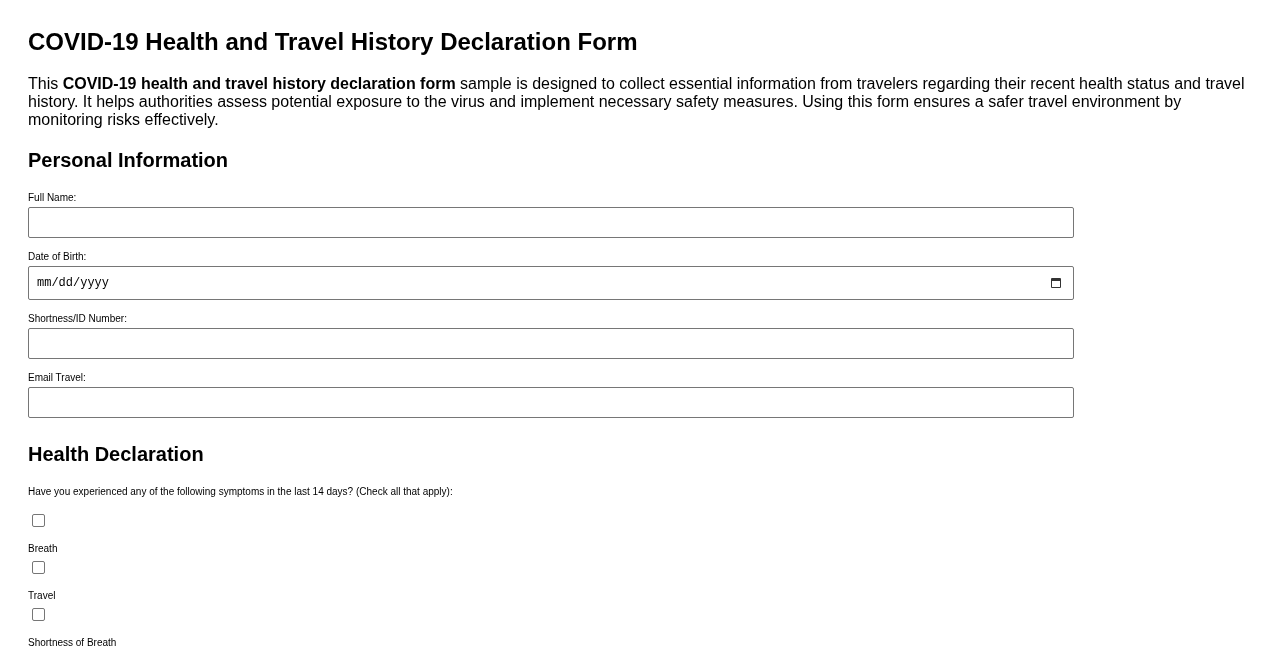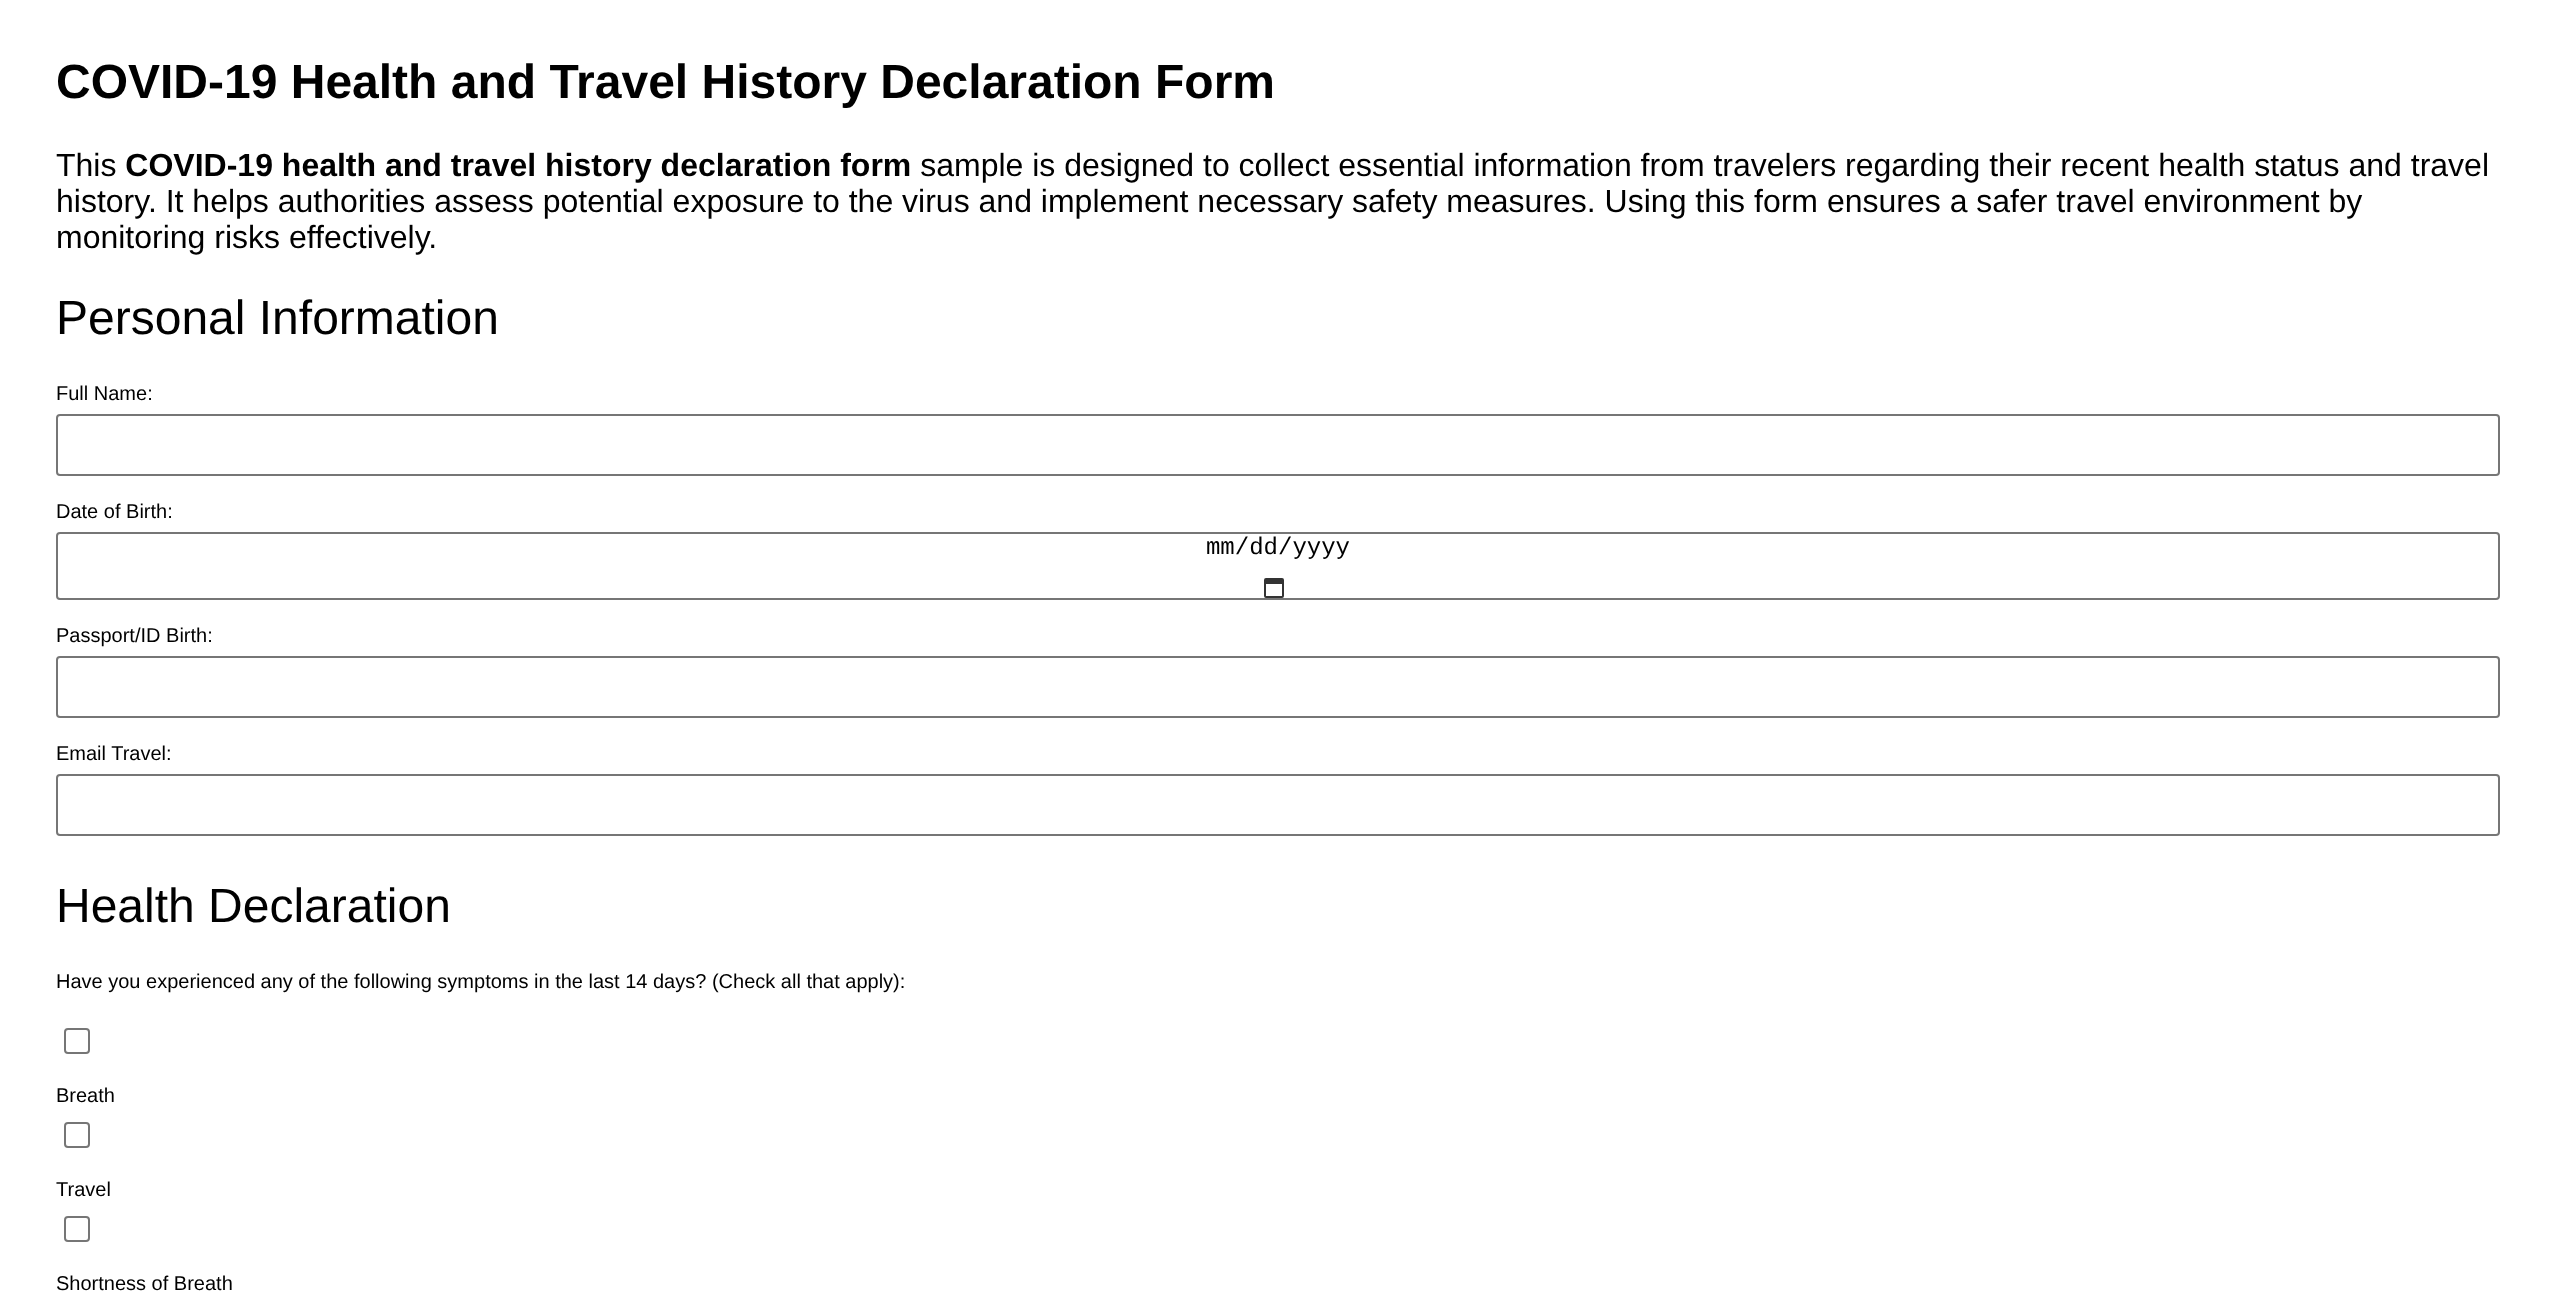--- a/index.html
+++ b/index.html
@@ -13,31 +13,30 @@
       position: absolute; left: 28px; top: 28px; margin: 0;
       font-size: 24px; font-weight: bold; line-height: 28px;
     }
     .intro {
       position: absolute; left: 28px; top: 75px; width: 1222px; margin: 0;
       font-size: 16px; line-height: 18px;
     }
     .intro b { font-weight: bold; }
     h2 {
       position: absolute; left: 28px; margin: 0;
-      font-size: 24px; font-weight: normal; line-height: 24px;
+      font-size: 20px; font-weight: bold; line-height: 24px;
     }
     .label {
       position: absolute; left: 28px; font-size: 10px; line-height: 18px;
     }
     .field {
-      position: absolute; left: 28px; width: 1222px; box-sizing: border-box;
+      position: absolute; left: 28px; width: 1046px; box-sizing: border-box;
       border: 1px solid #767676; border-radius: 2px; background: #fff;
       font-family: "Liberation Sans", sans-serif; font-size: 13px; padding: 0 8px;
       outline: none;
-      flex-direction: column;
     }
     .date-field {
       display: flex; align-items: center; justify-content: space-between;
       font-family: "Liberation Mono", monospace; font-size: 12px; color: #000;
     }
     .cal-icon {
       width: 10px; height: 10px; border: 1.5px solid #333; border-top-width: 3px;
       border-radius: 1px; margin-right: 4px; box-sizing: border-box;
     }
     .checkbox {
@@ -57,21 +56,21 @@
 
   <label class="label" style="top:189px">Full Name:</label>
   <input class="field" style="top: 207px; height: 31px;" type="text" value="">
 
   <label class="label" style="top:248px">Date of Birth:</label>
   <div class="field date-field" style="top:266px;height:34px">
     <span>mm/dd/yyyy</span>
     <span class="cal-icon"></span>
   </div>
 
-  <label class="label" style="top:310px">Passport/ID Birth:</label>
+  <label class="label" style="top:310px">Shortness/ID Number:</label>
   <input class="field" style="top: 328px; height: 31px;" type="text" value="">
 
   <label class="label" style="top:369px">Email Travel:</label>
   <input class="field" style="top: 387px; height: 31px;" type="email" value="">
 
   <h2 style="top:442px">Health Declaration</h2>
 
   <p class="label" style="top:483px;margin:0">Have you experienced any of the following symptoms in the last 14 days? (Check all that apply):</p>
 
   <span class="checkbox" style="top:514px"></span>

